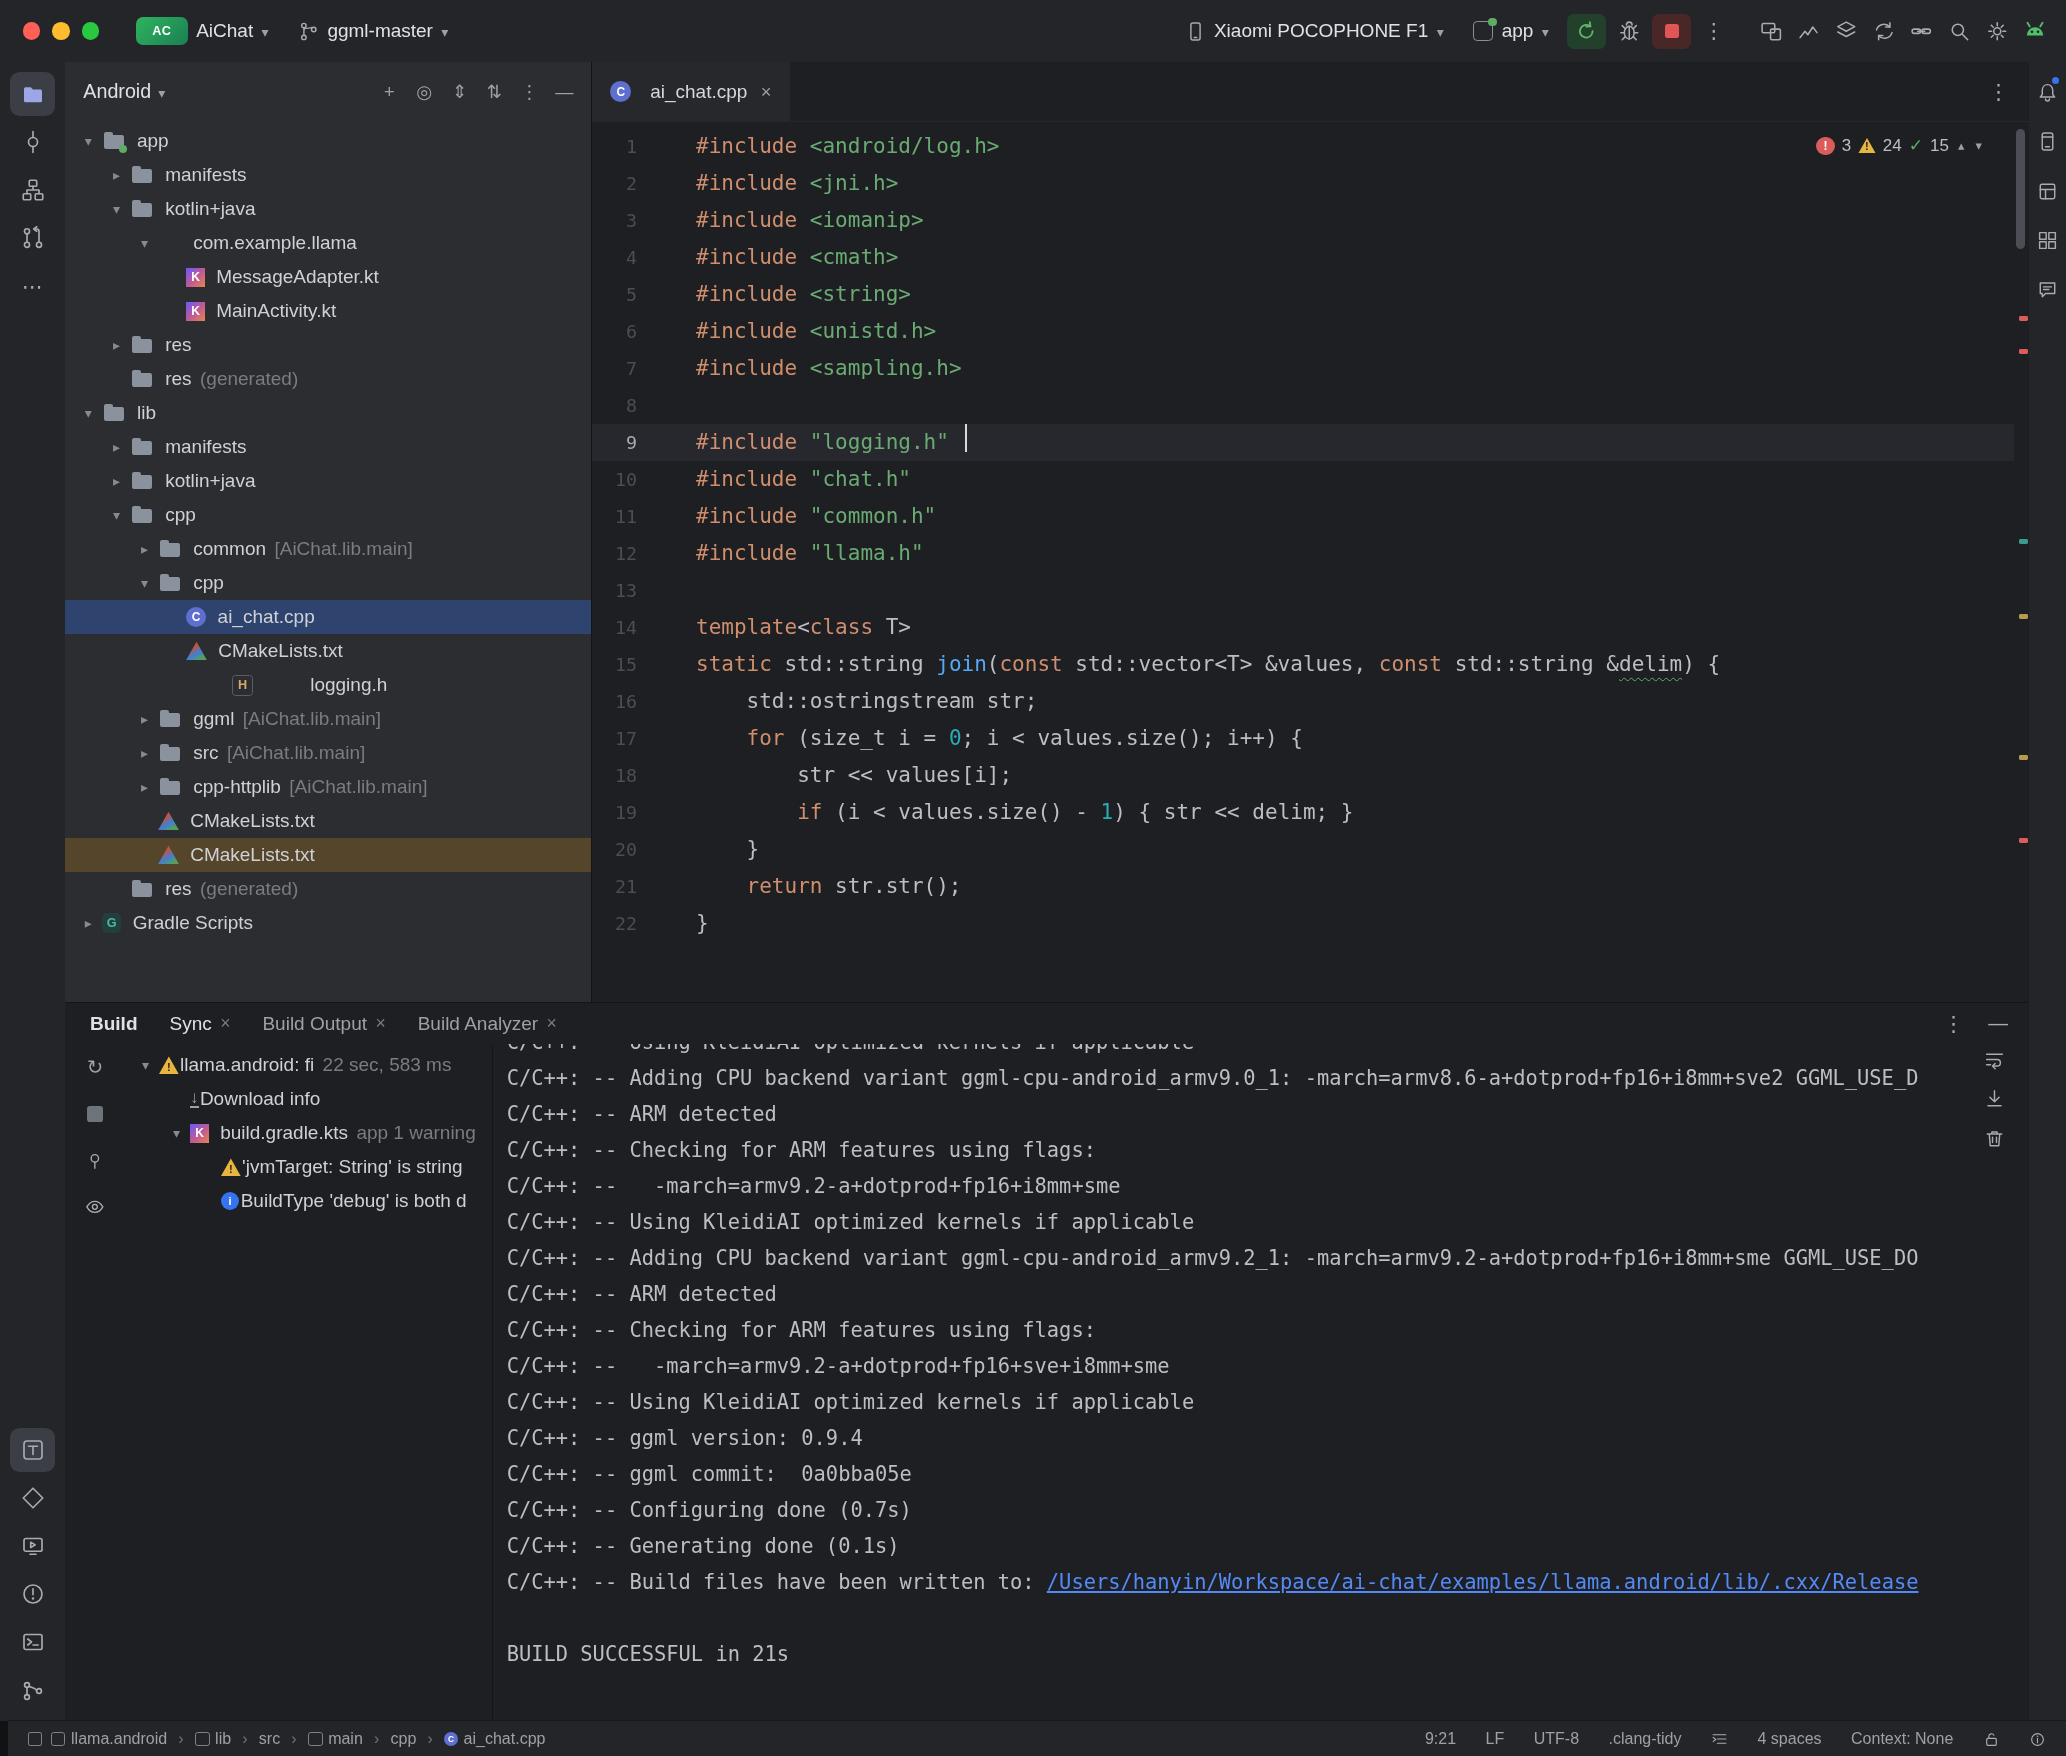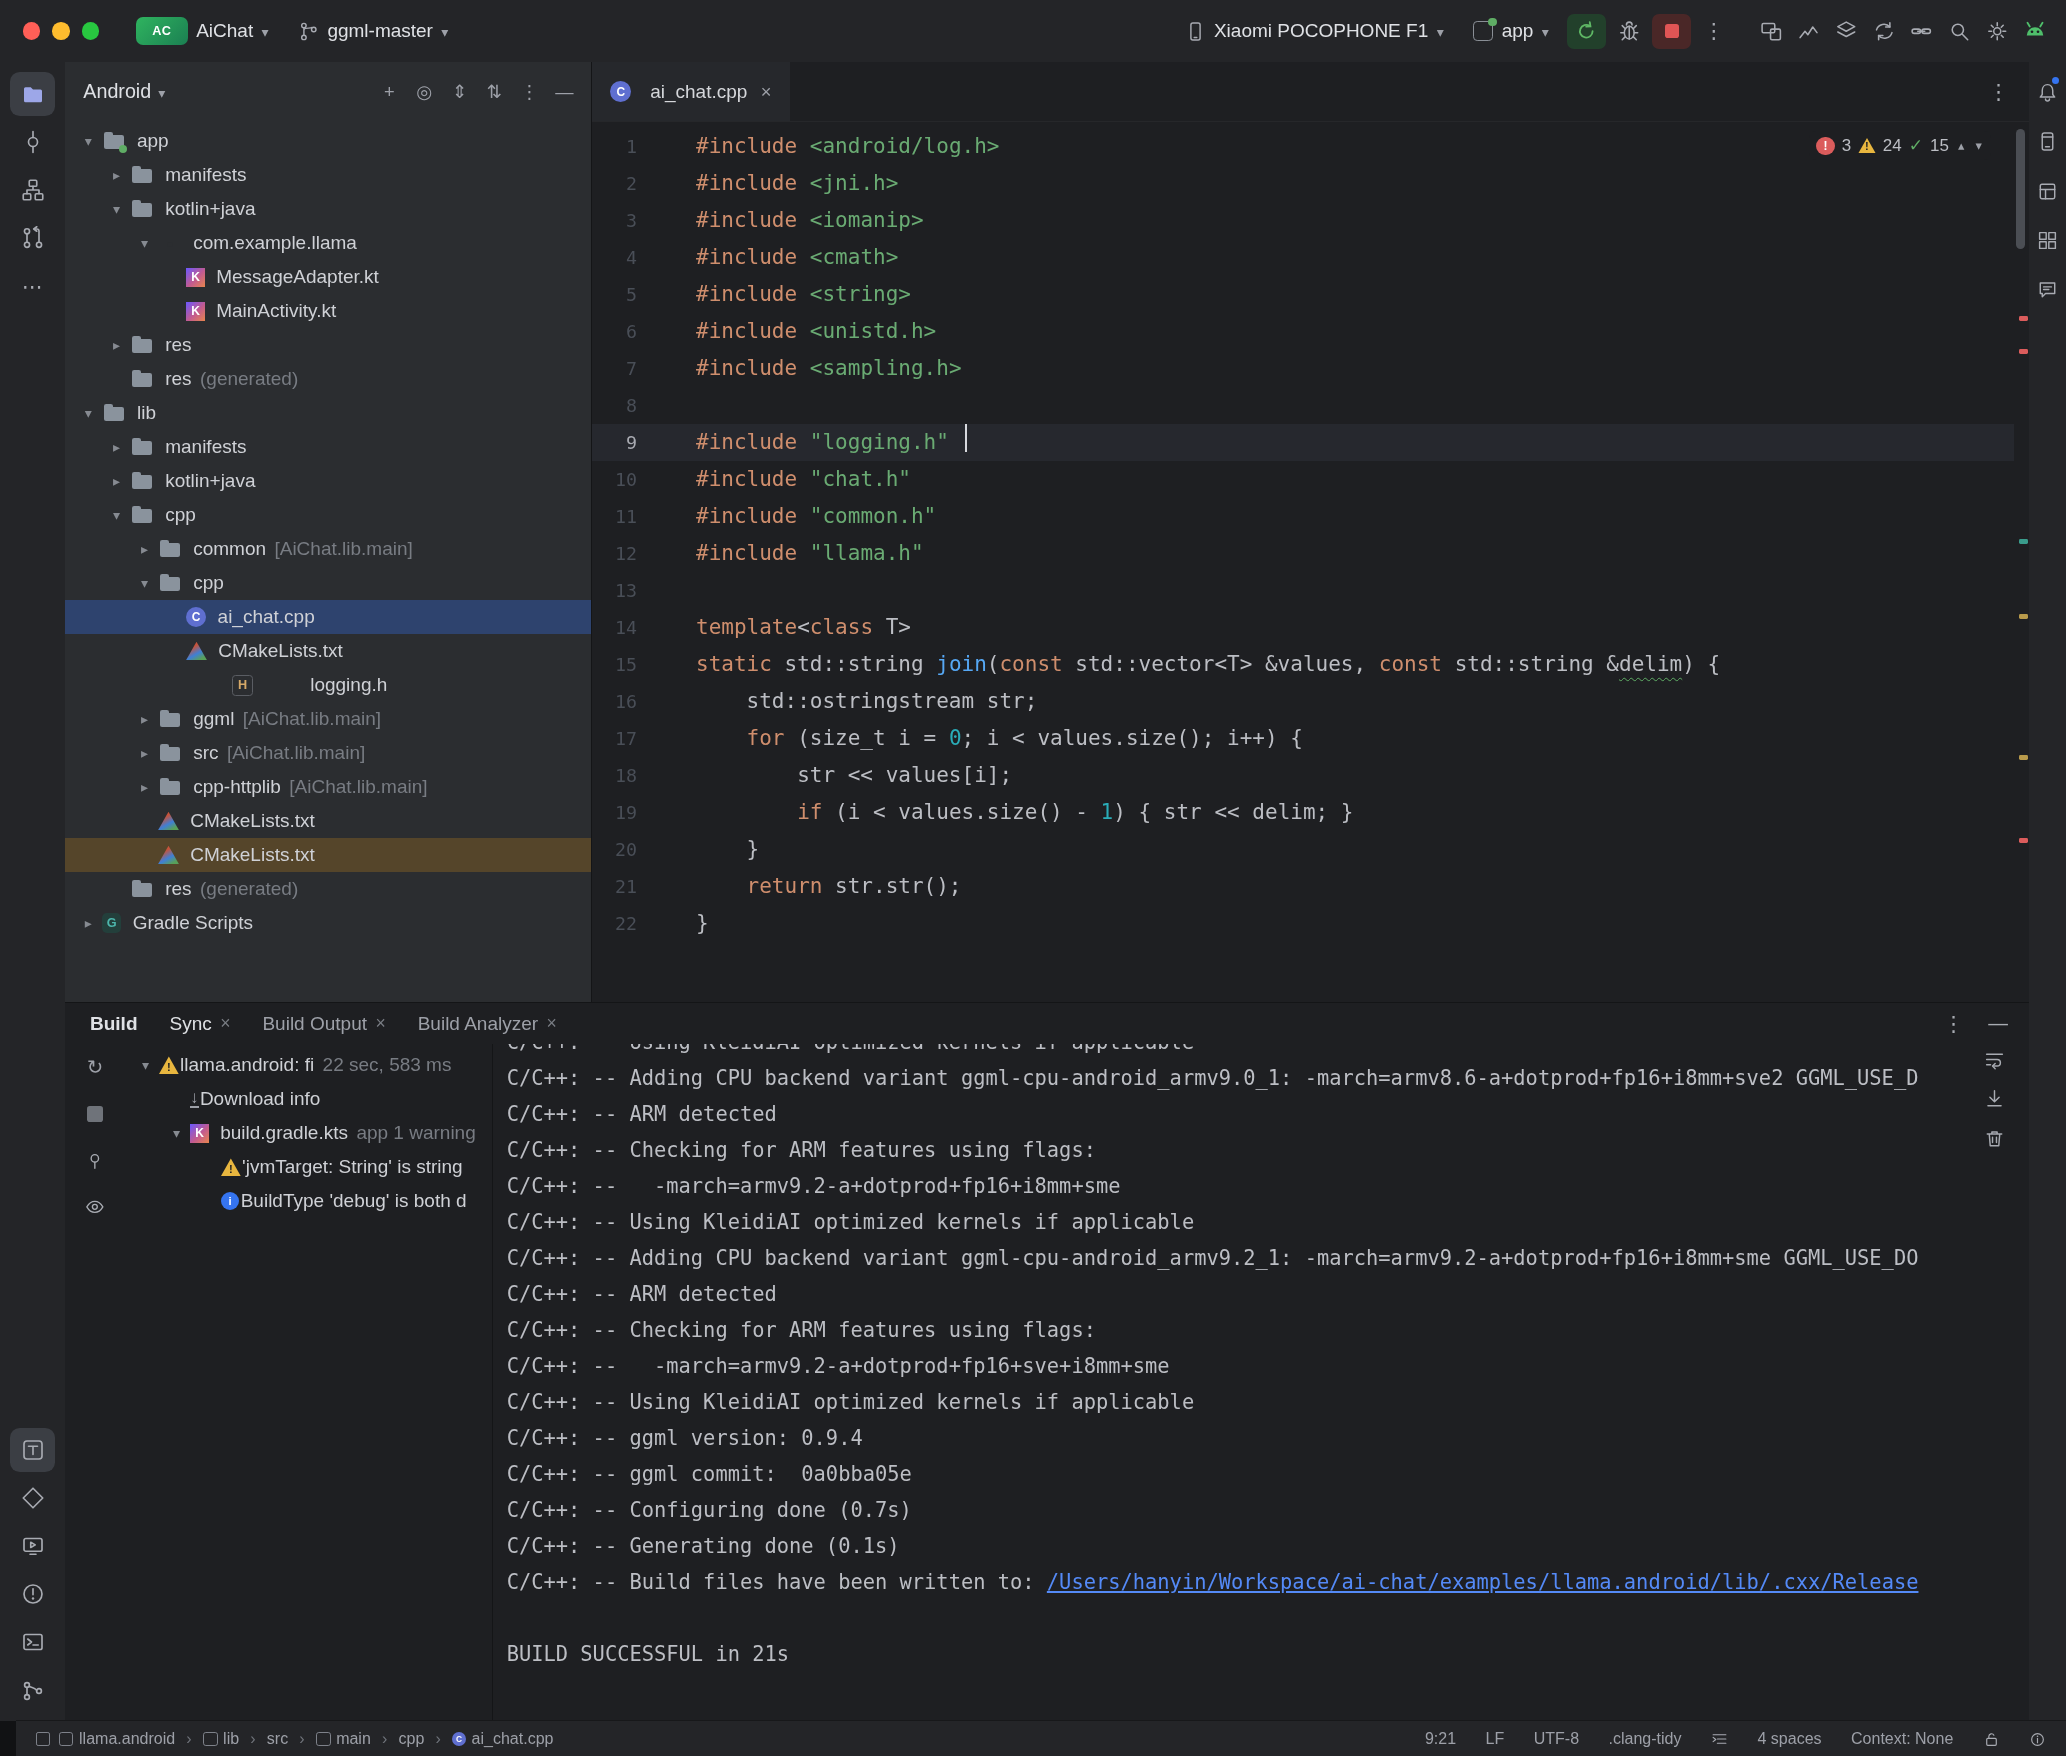--- a/index.html
+++ b/index.html
@@ -118,21 +118,21 @@
   .bico .blk{width:15.5px;height:15.5px;border-radius:2.8px;background:#6F737A;}
   .synctree{position:absolute;left:60px;right:0;top:4.2px;bottom:0;}
   .synctree .trow{height:34px;font-size:19px;}
   .console{position:absolute;left:429px;top:41px;right:0;bottom:0;overflow:hidden;padding-left:12.7px;}
   .cline{height:36px;line-height:36px;white-space:pre;font-family:"DejaVu Sans Mono",monospace;font-size:20.4px;color:#BCBEC4;}
   .cline.clip{margin-top:-19.7px;}
   .clink{color:#548AF7;text-decoration:underline;}
   .ctools{position:absolute;right:24px;top:46px;display:flex;flex-direction:column;gap:18.3px;}
 
   
-  .statusbar{position:absolute;left:16px;right:0;bottom:0;height:36px;background:#242528;border-top:1.4px solid #17181A;
+  .statusbar{position:absolute;left:8px;right:0;bottom:0;height:36px;background:#242528;border-top:1.4px solid #17181A;
              display:flex;align-items:center;padding:0 19.7px;font-size:16px;color:#9DA0A8;gap:8.4px;white-space:nowrap;}
   .crumbsep{color:#6F737A;padding:0 2.8px;}
   .crumb{display:flex;align-items:center;gap:5.6px;}
   .mod-mini{width:12.7px;height:12.7px;border:1.4px solid #7E828A;border-radius:2.8px;}
   .cpp-mini{width:14px;height:14px;border-radius:50%;background:#5F6FD0;color:#fff;font-size:8.4px;font-weight:bold;display:flex;align-items:center;justify-content:center;}
   .sb-right{margin-left:auto;display:flex;align-items:center;gap:29.5px;}
   .sb-item{color:#9DA0A8;}
   .win-mini{width:12.7px;height:12.7px;border:1.4px solid #7E828A;border-radius:2.1px;}
 </style>
 </head>

